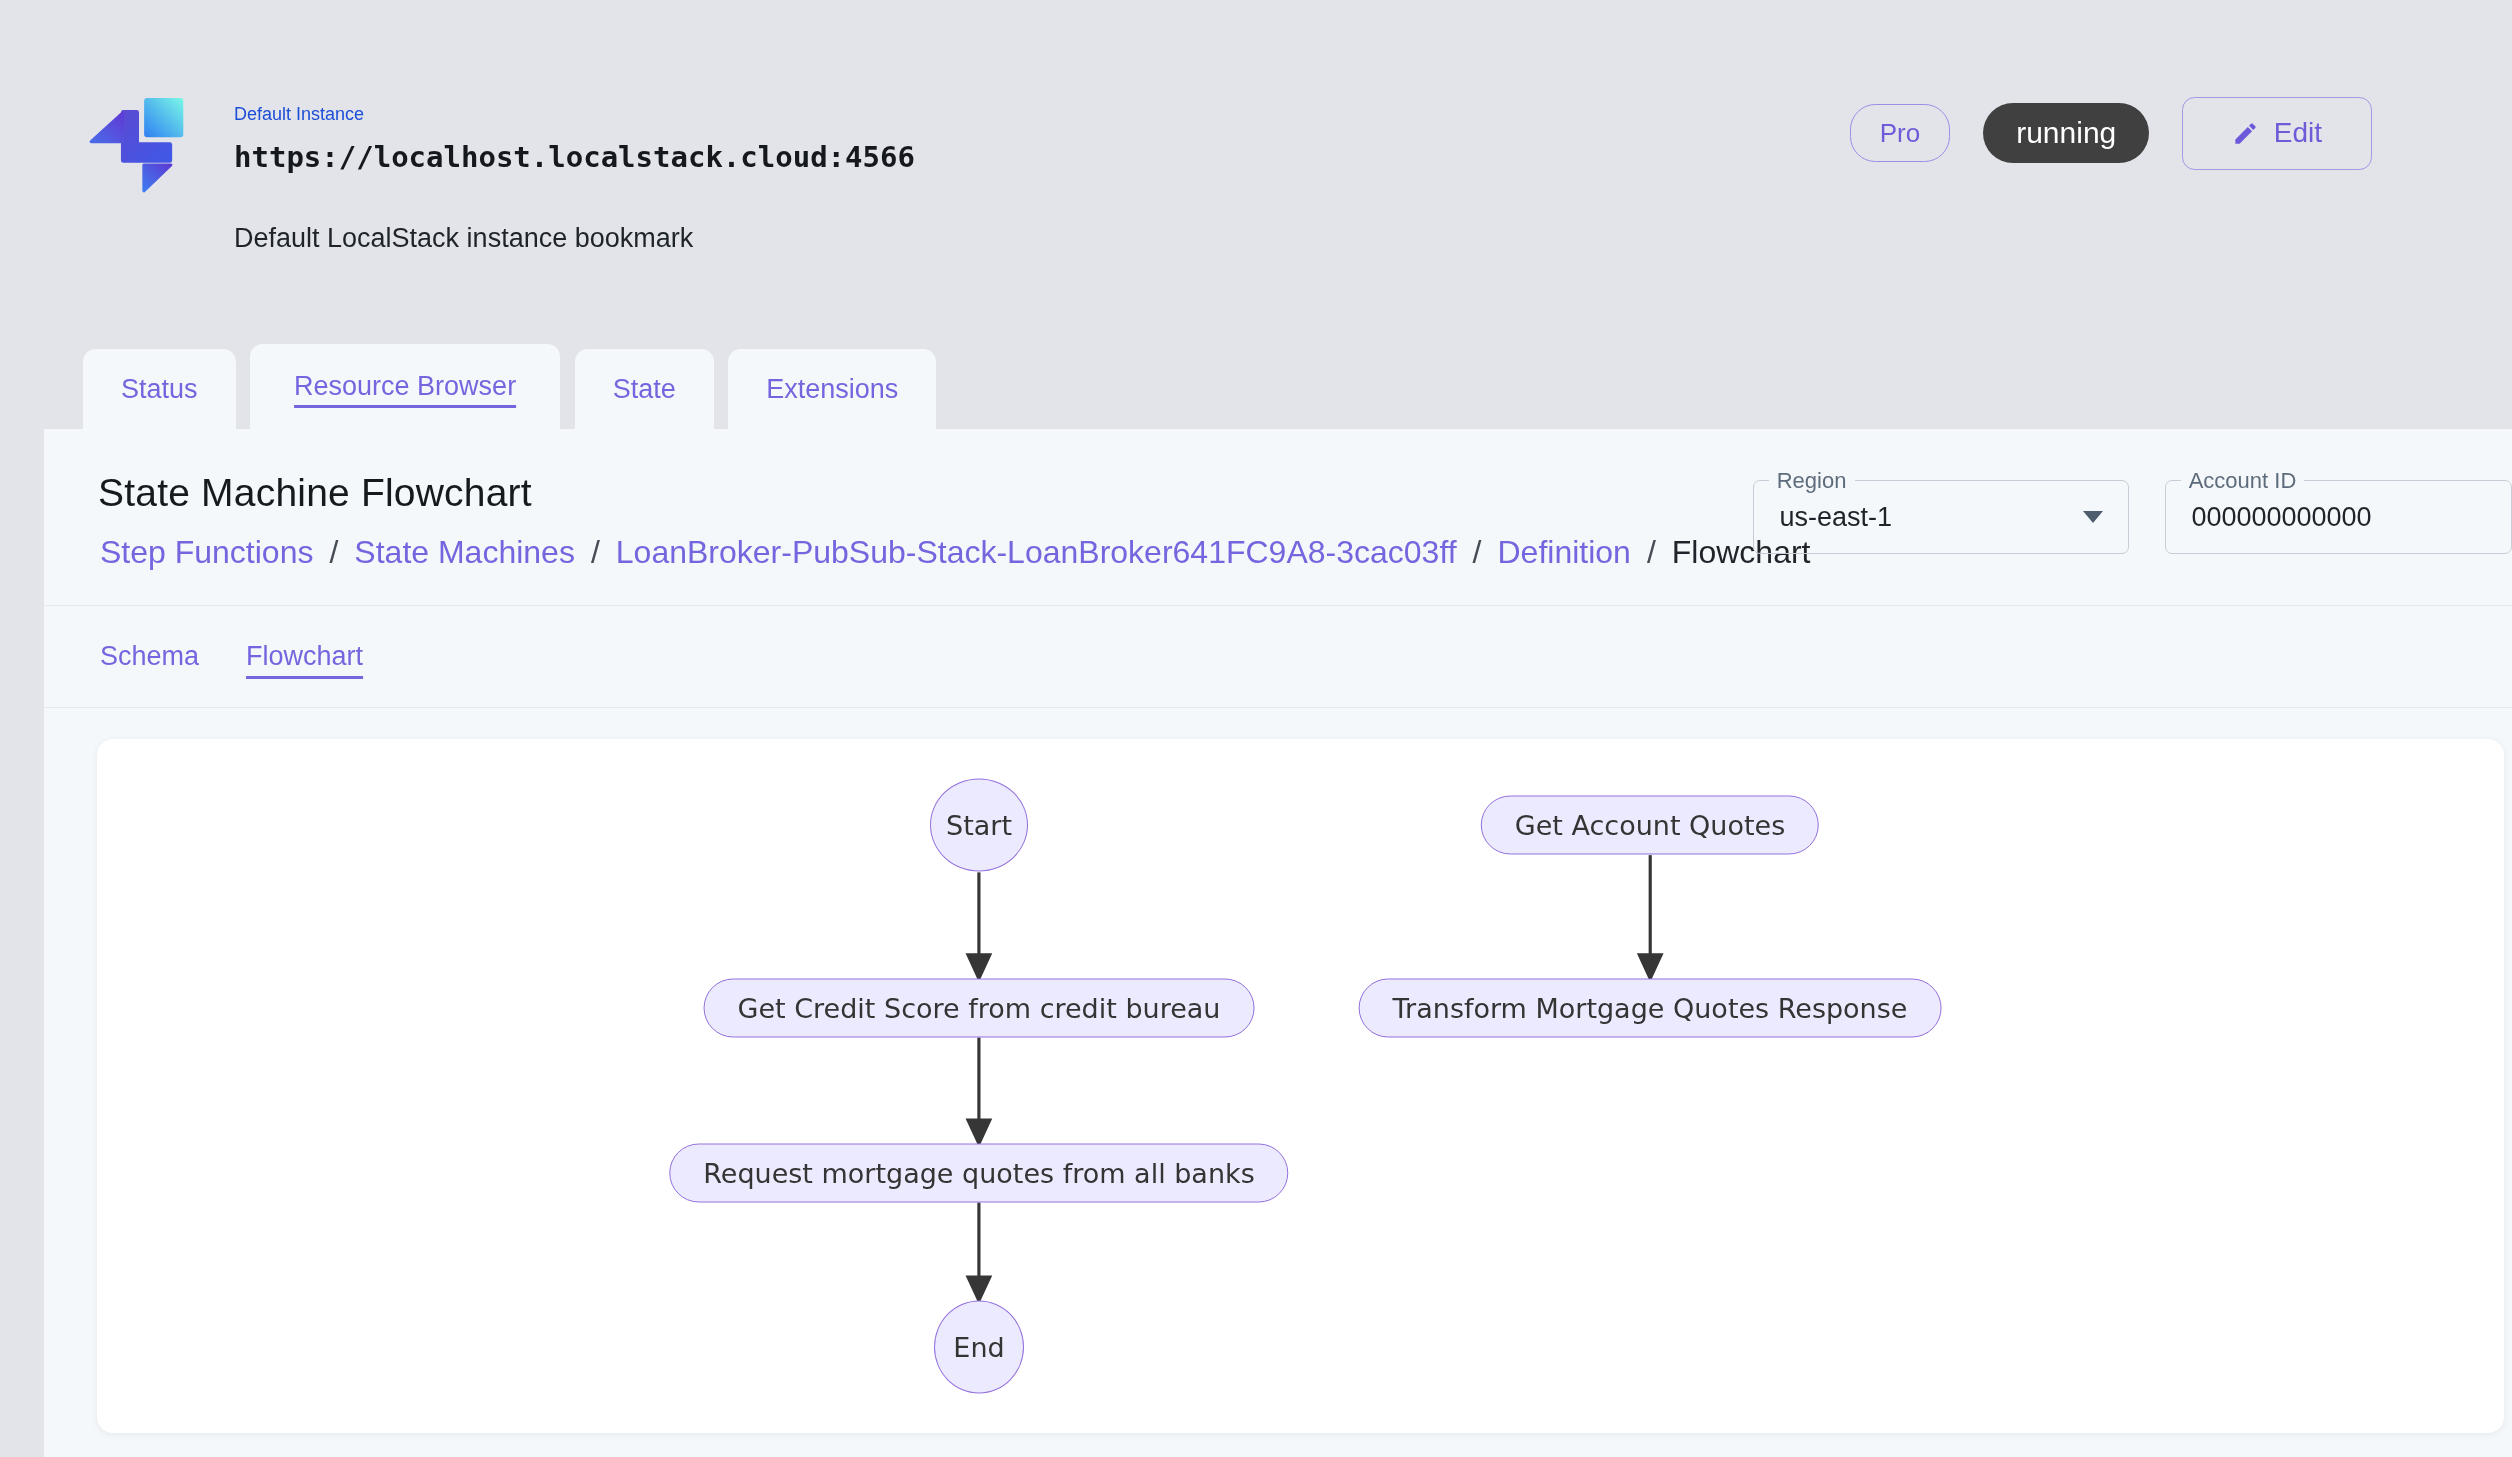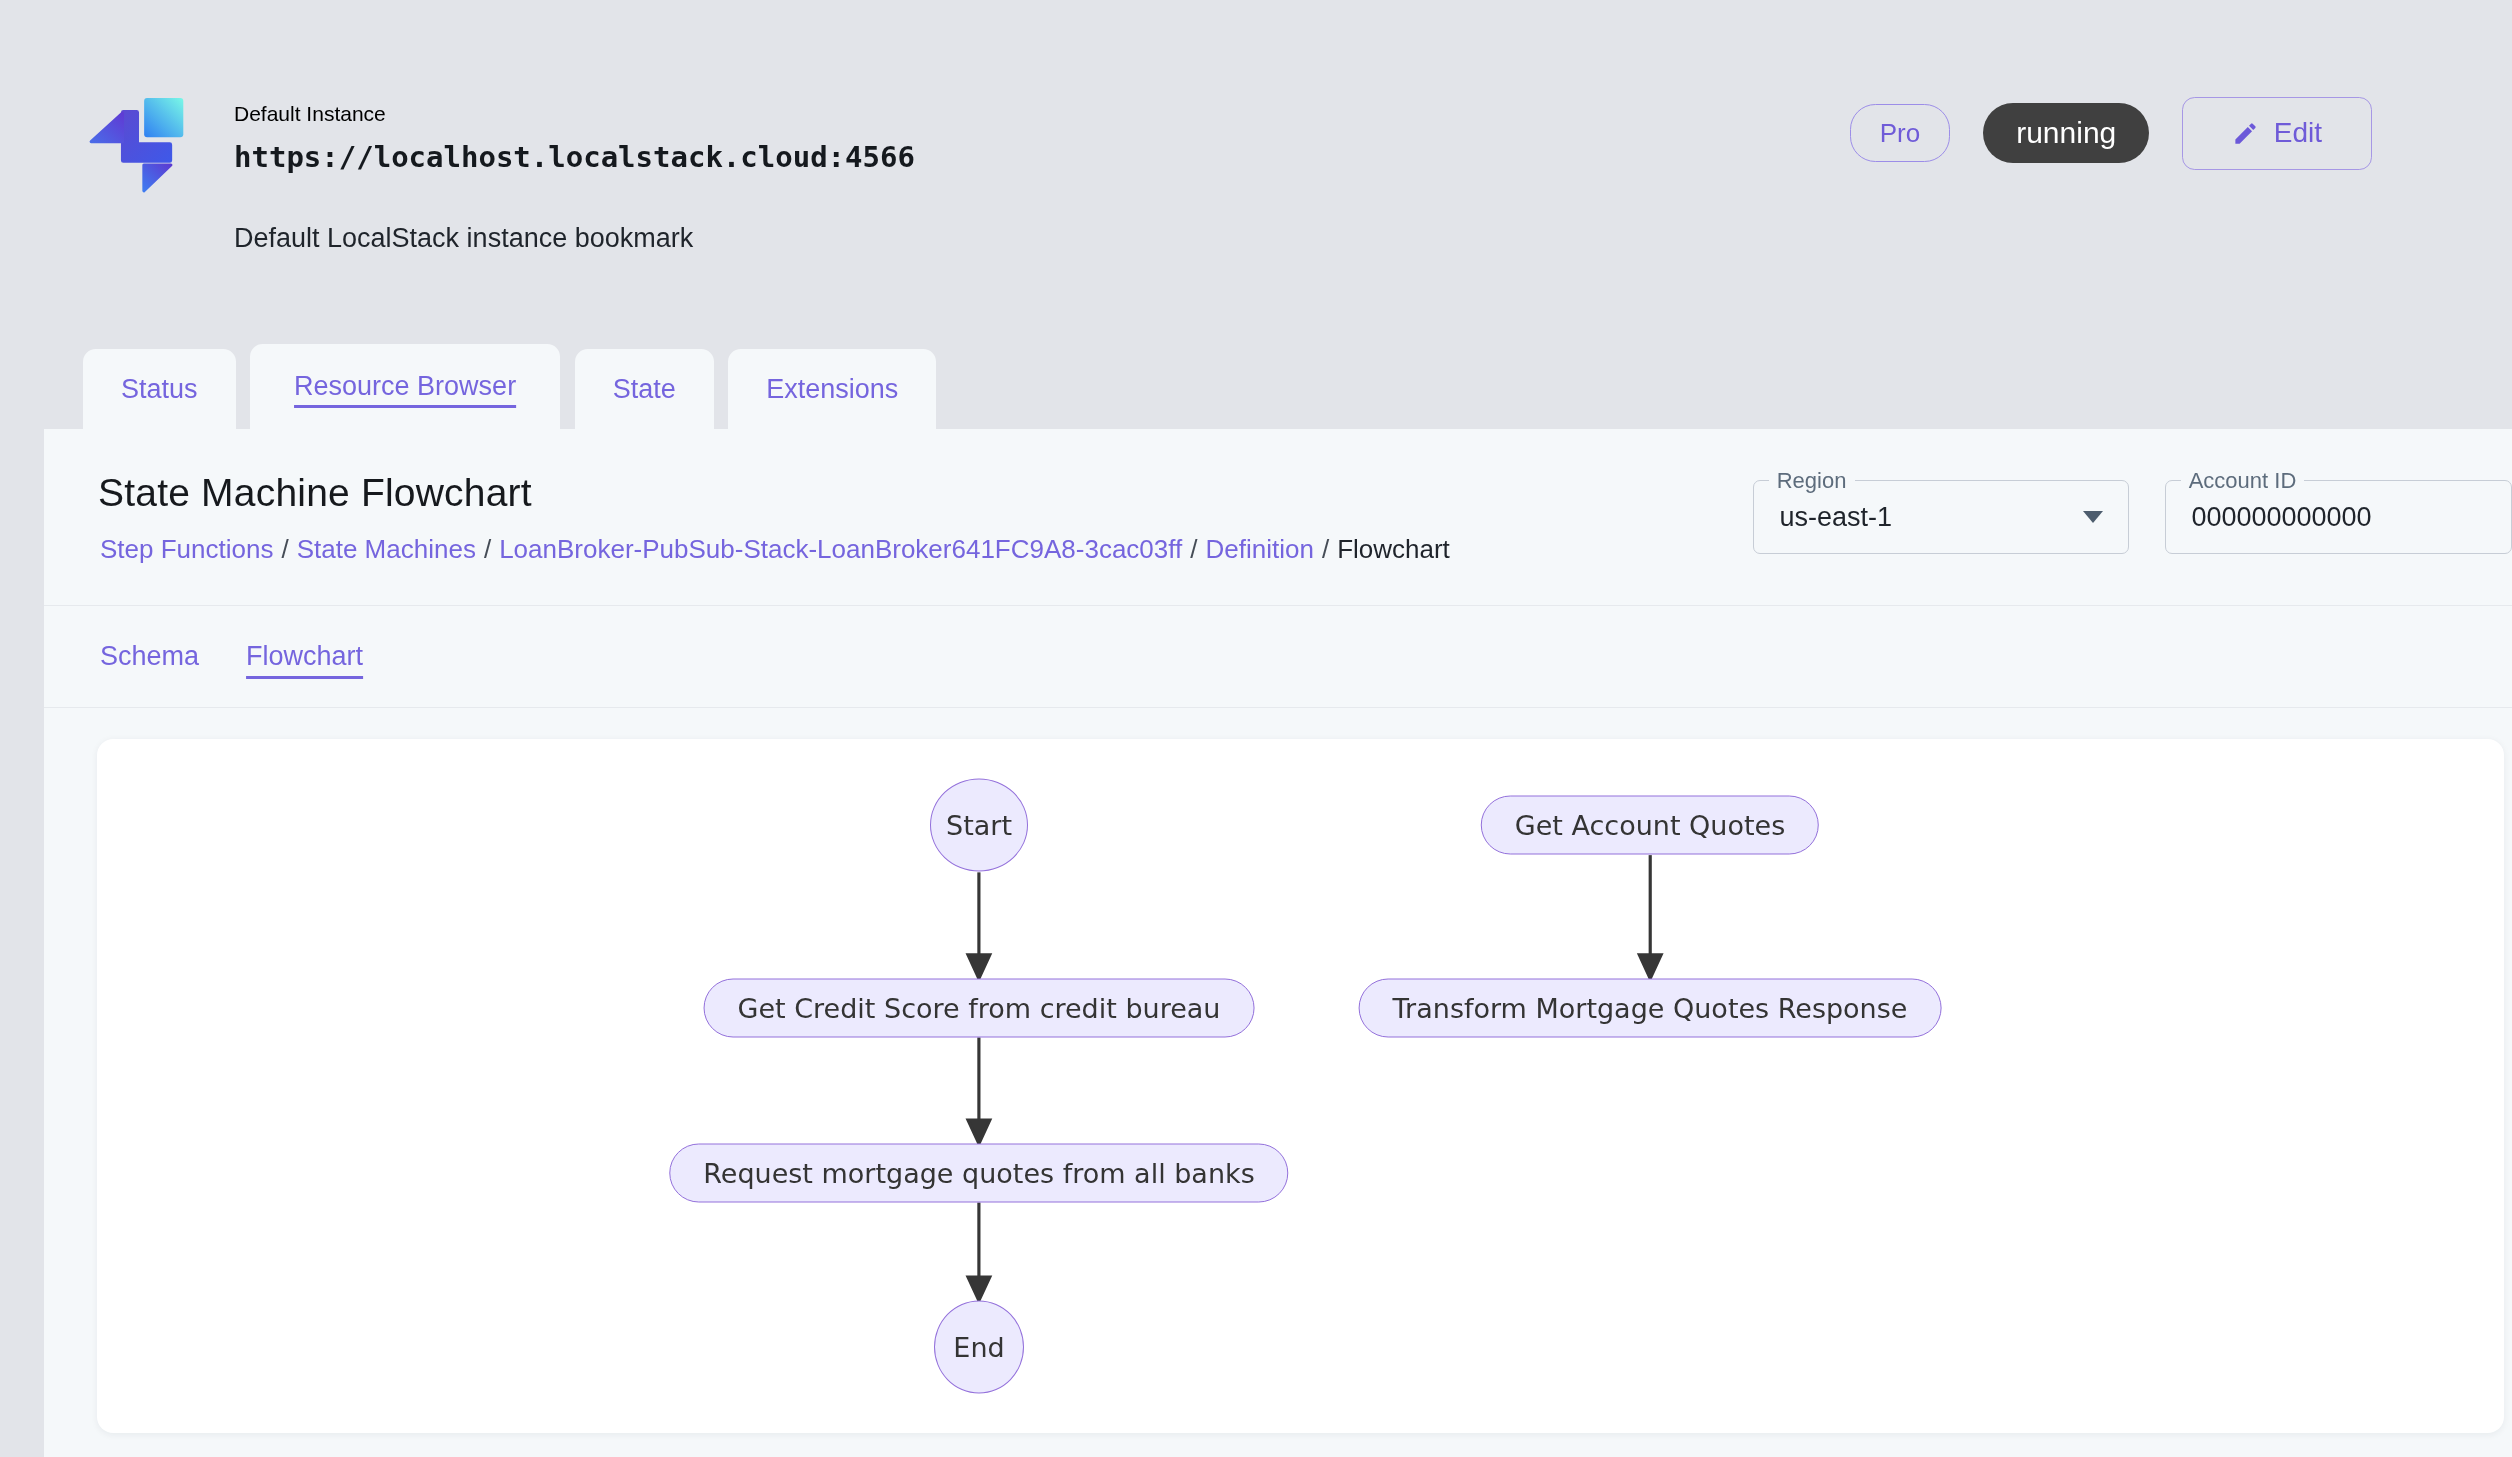--- a/index.html
+++ b/index.html
@@ -8,21 +8,21 @@
     position:relative; width:2512px; height:1457px; overflow:hidden;
     background:#E2E4E9;
     font-family:"Liberation Sans", sans-serif;
     color:#1F242B;
   }
 
   
   .top-header { position:absolute; top:0; left:0; width:100%; height:429px; background:#E2E4E9; }
   .logo { position:absolute; left:80px; top:86px; width:109px; height:122px; }
   .instance-info { position:absolute; left:234px; top:96px; }
-  .instance-name { font-size:21px; line-height:36px; color:#000000; }
+  .instance-name { font-size:18px; line-height:36px; color:#1d4ed8; }
   .instance-url  { font-family:"DejaVu Sans Mono", monospace; font-weight:bold; font-size:29px; line-height:42px; margin-top:3.6px; color:#15191E; }
   .instance-desc { font-size:27px; line-height:36px; margin-top:42px; color:#1F242B; }
 
   .actions { position:absolute; right:140px; top:96px; display:flex; align-items:center; gap:33px; height:74px; }
   .chip-pro {
     display:flex; align-items:center; justify-content:center;
     height:58px; padding:0 29px; border:1.8px solid #9C8DE8; border-radius:25.4px;
     color:#6F5BD8; font-size:26px; background:transparent;
   }
   .badge-running {
@@ -46,21 +46,21 @@
     border-radius:12.7px 12.7px 0 0; color:#7565DE; font-size:27px; cursor:pointer;
     white-space:nowrap;
   }
   .tab.active { height:85px; padding:0 44px; }
   .tab.active .tab-label { text-decoration:underline; text-decoration-thickness:3.2px; text-underline-offset:10px; }
 
   
   .panel { position:absolute; top:429px; left:0; width:100%; height:1028px; background:#F5F8FA;margin-left:44px; }
   .panel-head { position:absolute; top:0; left:0; width:100%; height:176px; }
   .page-title { position:absolute; left:54px; top:42px; font-size:39px; font-weight:500; color:#16191D; letter-spacing:0.2px; }
-  .breadcrumb { position:absolute; left:56px; top:105px; display:flex; align-items:flex-start; gap:8px; font-size:26px; white-space:nowrap; }
+  .breadcrumb { position:absolute; left:56px; top:105px; display:flex; align-items:flex-start; gap:16px; font-size:32px; white-space:nowrap; }
   .crumb { color:#7565DE; cursor:pointer; }
   .crumb-sep { color:#454C56; }
   .crumb.current { color:#1F242B; cursor:default; }
 
   .fields { position:absolute; top:51px; right:44px; display:flex; gap:36px; }
   .outlined { position:relative; height:74px; border:1.8px solid #C7CDD6; border-radius:7px; display:flex; align-items:center; padding:0 25.4px; }
   .outlined .field-label {
     position:absolute; top:-14.5px; left:14.5px; padding:0 8.2px; background:#F5F8FA;
     font-size:22px; color:#5D6C7C; line-height:27px;
   }

